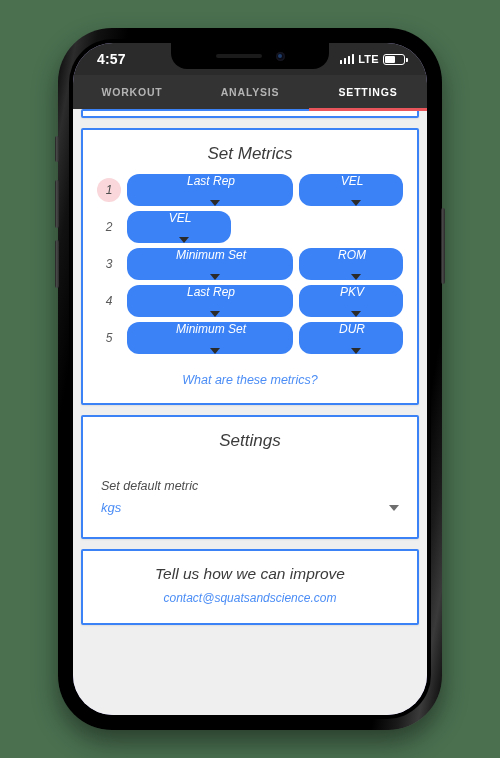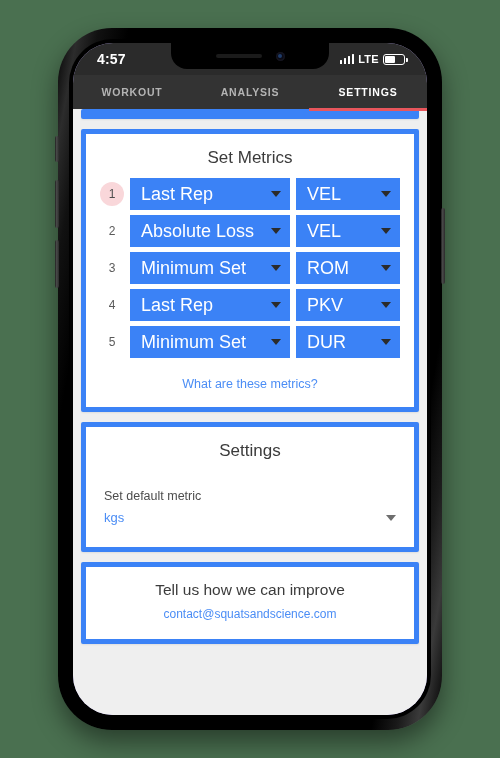--- a/index.html
+++ b/index.html
@@ -165,24 +165,25 @@
   #app-body {
     position: absolute;
     top: 66px; left: 0; right: 0; bottom: 0;
     background: #efefef;
     padding: 0 8px;
     overflow: hidden;
   }
 
   .card {
     background: #ffffff;
-    border: 5px solid #3b82f6;
+    border: 2px solid #3b82f6;
     border-radius: 2px;
     box-shadow: 0 1px 2px rgba(0,0,0,.07);
     margin-bottom: 10px;
+    font-style: italic;
   }
   #card-partial-top { height: 9px; margin-bottom: 10px; }
 
   .card-title {
     text-align: center;
     font-size: 17px;
     color: #3b3b3b;
     padding: 14px 0 10px;
     font-weight: normal;
   }
@@ -206,27 +207,28 @@
     color: #5a5a5a;
     margin-right: 6px;
   }
   .metric-index.highlight {
     background: #f9d7da;
     color: #4e4e4e;
   }
   .metric-select {
     background: #3b82f6;
     height: 32px;
-    border-radius: 0;
+    border-radius: 12px;
     display: flex;
     align-items: center;
     justify-content: space-between;
     padding: 0 9px 0 11px;
     color: #ffffff;
-    font-size: 18px;
+    font-size: 12px;
+    flex-direction: column;
   }
   .metric-select.primary { flex: 1 1 auto; margin-right: 6px; }
   .metric-select.secondary { flex: 0 0 104px; }
   .caret {
     width: 0; height: 0;
     border-left: 5px solid transparent;
     border-right: 5px solid transparent;
     border-top: 6px solid #2b2b2b;
     margin-left: 8px;
     flex: 0 0 auto;
@@ -333,24 +335,20 @@
                 <span class="caret"></span>
               </div>
               <div class="metric-select secondary">
                 <span>VEL</span>
                 <span class="caret"></span>
               </div>
             </div>
 
             <div class="metric-row">
               <div class="metric-index">2</div>
-              <div class="metric-select primary">
-                <span>Absolute Loss</span>
-                <span class="caret"></span>
-              </div>
               <div class="metric-select secondary">
                 <span>VEL</span>
                 <span class="caret"></span>
               </div>
             </div>
 
             <div class="metric-row">
               <div class="metric-index">3</div>
               <div class="metric-select primary">
                 <span>Minimum Set</span>

